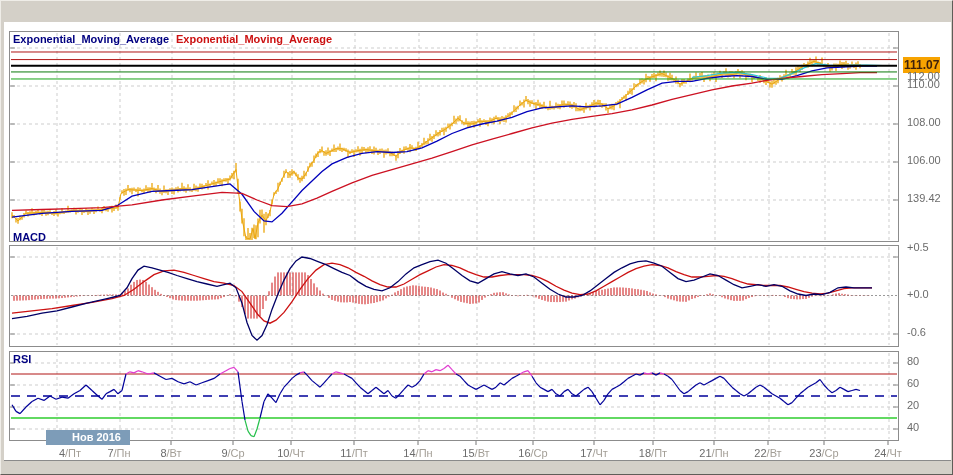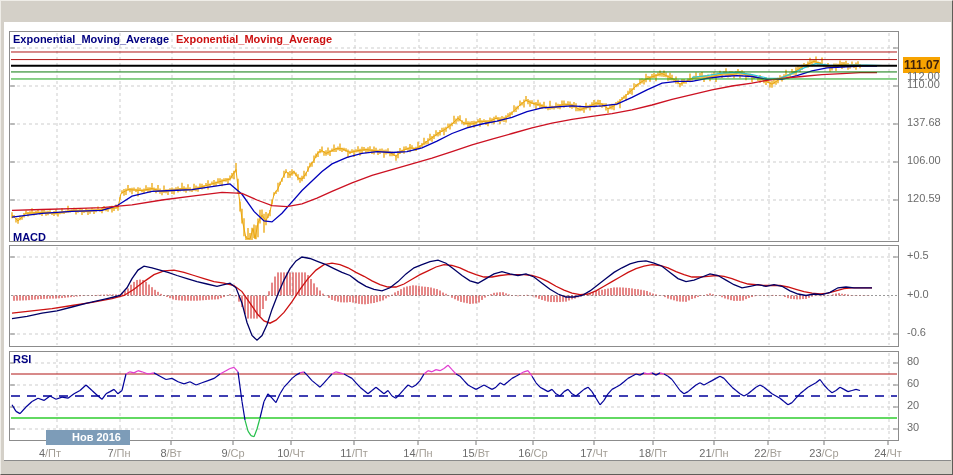--- a/index.html
+++ b/index.html
@@ -1077,31 +1077,31 @@
         <line x1="879" y1="0" x2="879" y2="4" stroke="#777" stroke-width="1"></line>
       </svg>
 
     <div class="price-tag" id="price-tag" style="left: 902px; top: 55.67px; background: rgb(247, 163, 0);">111.07</div>
 
     <div class="month-badge" style="left:45px;top:429px;">Нов 2016</div>
 
     <div id="labels-layer">
         <div class="axis-label" style="left: 906px; top: 39px; margin-top: 30px;">112.00</div>
         <div class="axis-label" style="left: 906px; top: 77px;">110.00</div>
-        <div class="axis-label" style="left: 906px; top: 115px;">137.68</div>
+        <div class="axis-label" style="left: 906px; top: 115px;">108.00</div>
         <div class="axis-label" style="left: 906px; top: 153px;">106.00</div>
-        <div class="axis-label" style="left: 906px; top: 191px;">120.59</div>
-        <div class="axis-label" style="left: 906px; top: 248px;">+0.5</div>
+        <div class="axis-label" style="left: 906px; top: 191px;">139.42</div>
+        <div class="axis-label" style="left: 906px; top: 240px;">+0.5</div>
         <div class="axis-label" style="left: 906px; top: 286.5px;">+0.0</div>
         <div class="axis-label" style="left: 906px; top: 325px;">-0.6</div>
         <div class="axis-label" style="left: 906px; top: 354px;">80</div>
         <div class="axis-label" style="left: 906px; top: 376px;">60</div>
         <div class="axis-label" style="left: 906px; top: 398px;">20</div>
-        <div class="axis-label" style="left: 906px; top: 420px;">30</div>
-        <div class="date-label" style="left: 25px; top: 446px;">4<span class="wd">/Пт</span></div>
+        <div class="axis-label" style="left: 906px; top: 420px;">40</div>
+        <div class="date-label" style="left: 45px; top: 446px;">4<span class="wd">/Пт</span></div>
         <div class="date-label" style="left: 94px; top: 446px;">7<span class="wd">/Пн</span></div>
         <div class="date-label" style="left: 146px; top: 446px;">8<span class="wd">/Вт</span></div>
         <div class="date-label" style="left: 208px; top: 446px;">9<span class="wd">/Ср</span></div>
         <div class="date-label" style="left: 266px; top: 446px;">10<span class="wd">/Чт</span></div>
         <div class="date-label" style="left: 329px; top: 446px;">11<span class="wd">/Пт</span></div>
         <div class="date-label" style="left: 393px; top: 446px;">14<span class="wd">/Пн</span></div>
         <div class="date-label" style="left: 451px; top: 446px;">15<span class="wd">/Вт</span></div>
         <div class="date-label" style="left: 508px; top: 446px;">16<span class="wd">/Ср</span></div>
         <div class="date-label" style="left: 569px; top: 446px;">17<span class="wd">/Чт</span></div>
         <div class="date-label" style="left: 628px; top: 446px;">18<span class="wd">/Пт</span></div>

